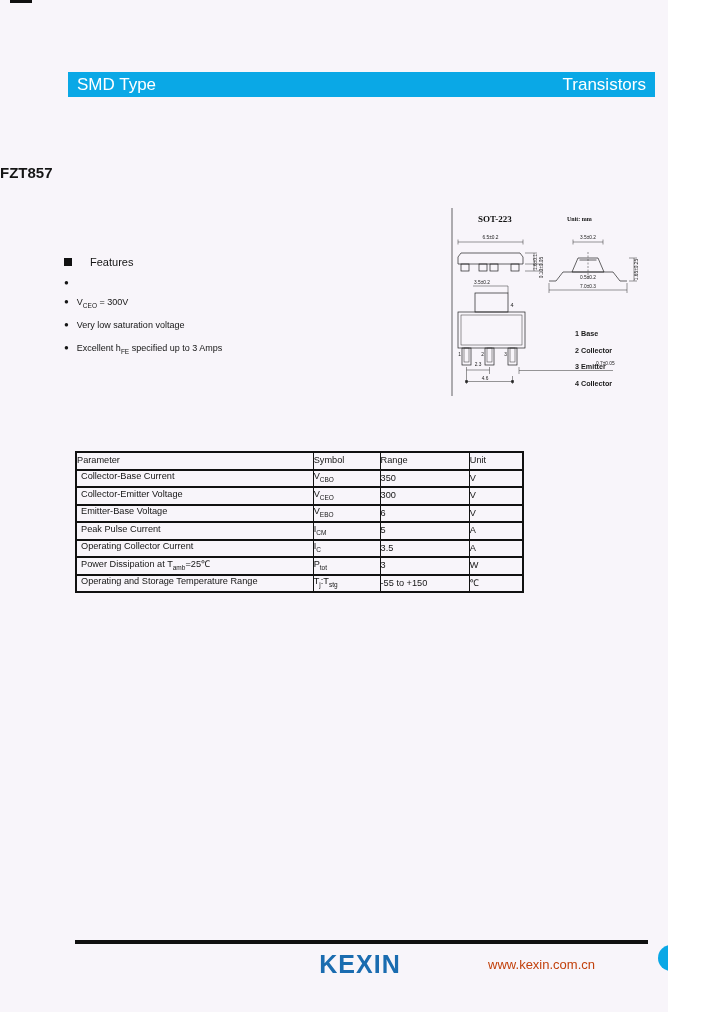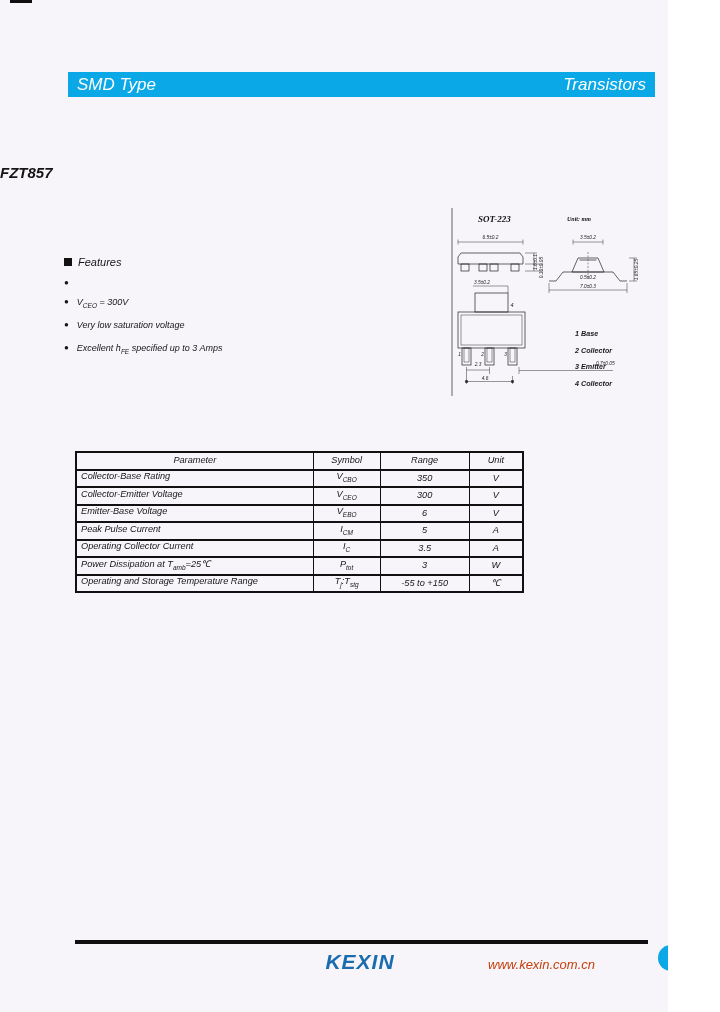--- a/index.html
+++ b/index.html
@@ -1,61 +1,61 @@
 <!DOCTYPE html>
 <html><head>
 <meta charset="utf-8">
 <style>
   html,body{margin:0;padding:0;}
   .page{position:relative;width:668px;height:1012px;background:#f8f5fa;
-        font-family:"Liberation Sans",sans-serif;color:#151515;overflow:hidden;font-style:italic;}
+        font-family:"Liberation Sans",sans-serif;color:#151515;overflow:hidden;}
   .corner-mark{position:absolute;left:10px;top:0;width:22px;height:3px;background:#101010;}
 
   
   .bar{position:absolute;left:68px;top:72px;width:587px;height:25px;background:#0aa8e6;
        color:#fff;font-size:17px;display:flex;justify-content:space-between;
        align-items:center;padding:0 9px;box-sizing:border-box;}
 
   .doc-title{position:absolute;left:0;top:130px;width:720px;text-align:center;
              font-size:17px;font-weight:bold;}
   .part-no{position:absolute;left:0;top:164px;width:720px;text-align:left;
            font-size:15px;font-weight:bold;}
 
   
   .features{position:absolute;left:64px;top:256px;width:370px;}
-  .sec-head{display:flex;align-items:center;gap:6px;font-size:11px;margin-bottom:10px;}
+  .sec-head{display:flex;align-items:center;gap:18px;font-size:11px;margin-bottom:10px;}
   .sq{width:8px;height:8px;background:#111;flex:0 0 auto;}
   .feat-item{display:flex;align-items:flex-start;gap:8px;font-size:9px;margin-bottom:9px;line-height:10px;}
   .blt{font-size:8px;line-height:10px;}
   .feat-item sub{font-size:6.5px;}
 
   
   .ratings-head{position:absolute;left:64px;top:429px;}
   .ratings-head sub{font-size:7.5px;}
   table.ratings{position:absolute;left:75px;top:451px;width:449px;border-collapse:collapse;
                 table-layout:fixed;font-size:9.2px;border:2.5px solid #111;}
   table.ratings th,table.ratings td{border:1px solid #111;border-top-width:2px;border-bottom-width:2px;
-                padding:0;height:15.5px;text-align:center;font-weight:normal;line-height:11px;}
+                padding:0;height:15.5px;text-align:left;font-weight:normal;line-height:11px;}
   table.ratings td.c-param{text-align:left;padding-left:4px;}
   table.ratings sub{font-size:6.5px;}
 
   
   .diagram{position:absolute;left:445px;top:202px;}
   .dg-line{stroke:#222;stroke-width:0.7;fill:none;}
   .dg-thin{stroke:#333;stroke-width:0.5;fill:none;}
   .dg-title{font-family:"Liberation Serif",serif;font-weight:bold;font-size:9px;fill:#111;}
   .dg-unit{font-family:"Liberation Serif",serif;font-weight:bold;font-size:6px;fill:#111;}
   .dg-dim{font-family:"Liberation Sans",sans-serif;font-size:4.8px;fill:#222;}
   .dg-num{font-family:"Liberation Sans",sans-serif;font-size:5.5px;fill:#222;}
   .dg-pin{font-family:"Liberation Sans",sans-serif;font-size:7.2px;font-weight:bold;fill:#1a1a1a;}
 
   
   .footer-line{position:absolute;left:75px;top:940px;width:573px;height:4px;background:#101010;}
   .logo{position:absolute;left:0;top:950px;width:720px;text-align:center;
-        font-size:21px;font-weight:bold;letter-spacing:1px;color:#1a6cb0;}
+        font-size:25px;font-weight:bold;letter-spacing:1px;color:#1a6cb0;}
   .site{position:absolute;top:957px;right:73px;font-size:13px;color:#c2410c;text-decoration:none;}
   .page-bubble{position:absolute;left:658px;top:945px;width:26px;height:26px;border-radius:50%;
         background:#0aa8e6;color:#fff;font-size:12px;line-height:26px;text-align:center;}
 </style>
 </head>
 <body>
 
 <div class="page">
   <div class="corner-mark"></div>
 
@@ -179,21 +179,21 @@
         <col style="width:53px">
       </colgroup>
     <tbody>
         <tr>
       <th>Parameter</th>
       <th>Symbol</th>
       <th>Range</th>
       <th>Unit</th>
     </tr>
     <tr>
-      <td class="c-param"><span>Collector-Base Rating</span><sub></sub><span></span></td>
+      <td class="c-param"><span>Collector-Base Current</span><sub></sub><span></span></td>
       <td><span>V</span><sub>CBO</sub><span></span><sub></sub></td>
       <td>350</td>
       <td>V</td>
     </tr>
     <tr>
       <td class="c-param"><span>Collector-Emitter Voltage</span><sub></sub><span></span></td>
       <td><span>V</span><sub>CEO</sub><span></span><sub></sub></td>
       <td>300</td>
       <td>V</td>
     </tr>

